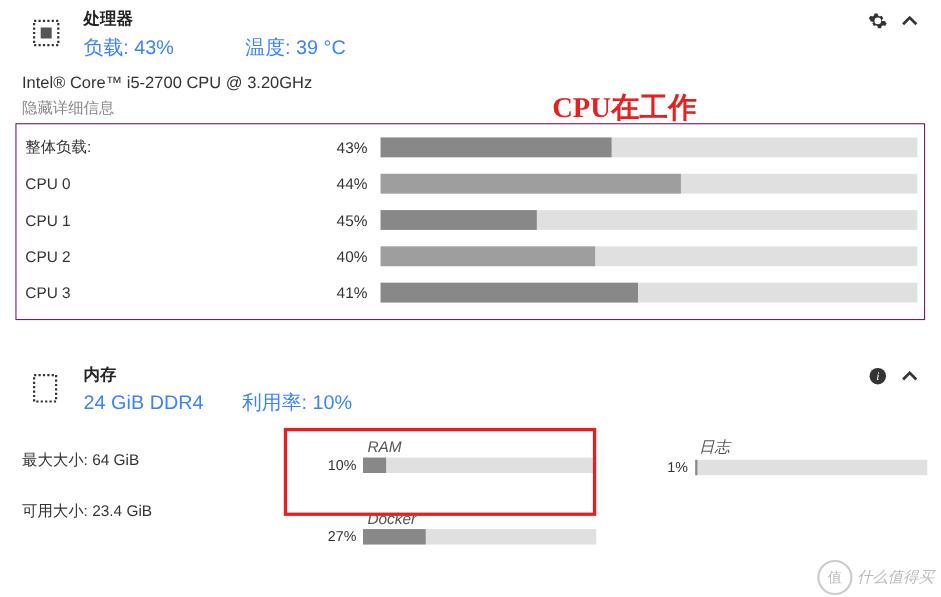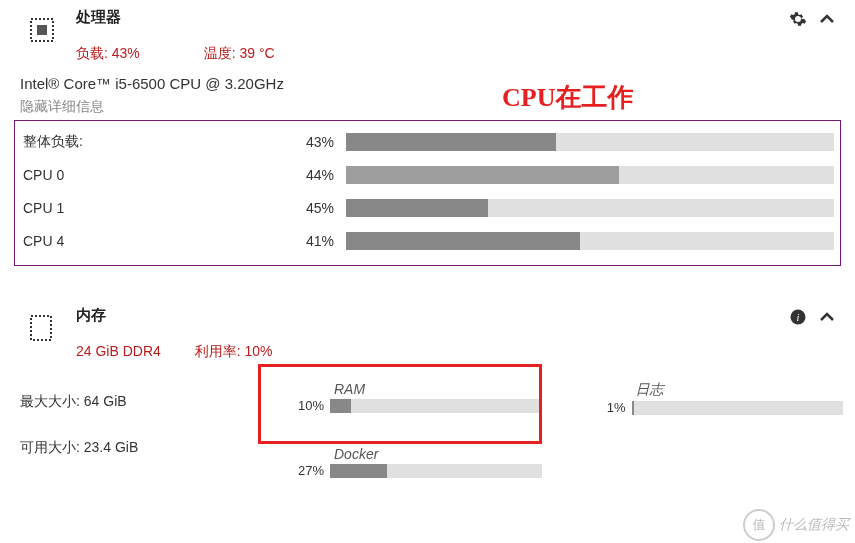--- a/index.html
+++ b/index.html
@@ -4,21 +4,21 @@
   <style>
     * { margin: 0; padding: 0; box-sizing: border-box; }
     body { font-family: Arial, "Microsoft YaHei", sans-serif; background: #fff; width: 855px; }
     
     .panel { padding: 0; }
     
     .panel-header { display: flex; align-items: flex-start; padding: 8px 35px 4px 20px; position: relative; }
     .panel-icon { width: 44px; height: 44px; display: flex; align-items: center; justify-content: center; margin-right: 12px; }
     .panel-title-block { display: flex; flex-direction: column; }
     .panel-title { font-size: 15px; font-weight: bold; color: #222; }
-    .panel-sub { font-size: 14px; color: #b91c1c; margin-top: 18px; }
+    .panel-sub { font-size: 18px; color: #3b82f6; margin-top: 4px; }
     .panel-sub-inline { display: inline-block; margin-right: 60px; }
     .panel-controls { position: absolute; right: 20px; top: 10px; display: flex; gap: 12px; align-items: center; }
     .panel-controls span { cursor: pointer; font-size: 16px; }
     
     .cpu-info { padding: 8px 20px 0 20px; font-size: 15px; color: #333; }
     .hide-details { color: #888; font-size: 14px; margin-top: 6px; cursor: pointer; }
     
     .metrics-box { border: 1px solid #701a75; margin: 4px 14px 0 14px; padding: 4px 6px 8px 6px; }
     .metric-row { display: flex; align-items: center; height: 33px; }
     .metric-label { width: 265px; font-size: 14px; color: #333; padding-left: 2px; }
@@ -78,21 +78,21 @@
         </span>
         <span style="font-weight:bold;">
           <svg width="16" height="16" viewBox="0 0 16 16">
               <path d="M2 11 L8 5 L14 11" fill="none" stroke="#333" stroke-width="2.5"></path>
             </svg>
         </span>
       </div>
     </div>
 
     <div class="cpu-info">
-      <div>Intel® Core™ i5-6500 CPU @ 3.20GHz</div>
+      <div>Intel® Core™ i5-2700 CPU @ 3.20GHz</div>
       <div class="hide-details">隐藏详细信息</div>
     </div>
 
     <div class="metrics-box" id="cpu-metrics">
         <div class="metric-row">
           <div class="metric-label">整体负载:</div>
           <div class="metric-value">43%</div>
           <div class="metric-bar">
             <div class="metric-bar-fill dark" style="width:43%"></div>
           </div>
@@ -105,21 +105,28 @@
           </div>
         </div>
         <div class="metric-row">
           <div class="metric-label">CPU 1</div>
           <div class="metric-value">45%</div>
           <div class="metric-bar">
             <div class="metric-bar-fill dark" style="width:29%"></div>
           </div>
         </div>
         <div class="metric-row">
-          <div class="metric-label">CPU 4</div>
+          <div class="metric-label">CPU 2</div>
+          <div class="metric-value">40%</div>
+          <div class="metric-bar">
+            <div class="metric-bar-fill" style="width:40%"></div>
+          </div>
+        </div>
+        <div class="metric-row">
+          <div class="metric-label">CPU 3</div>
           <div class="metric-value">41%</div>
           <div class="metric-bar">
             <div class="metric-bar-fill dark" style="width:48%"></div>
           </div>
         </div>
       </div>
 
     <div class="annotation ann1">CPU在工作</div>
   </div>
 

